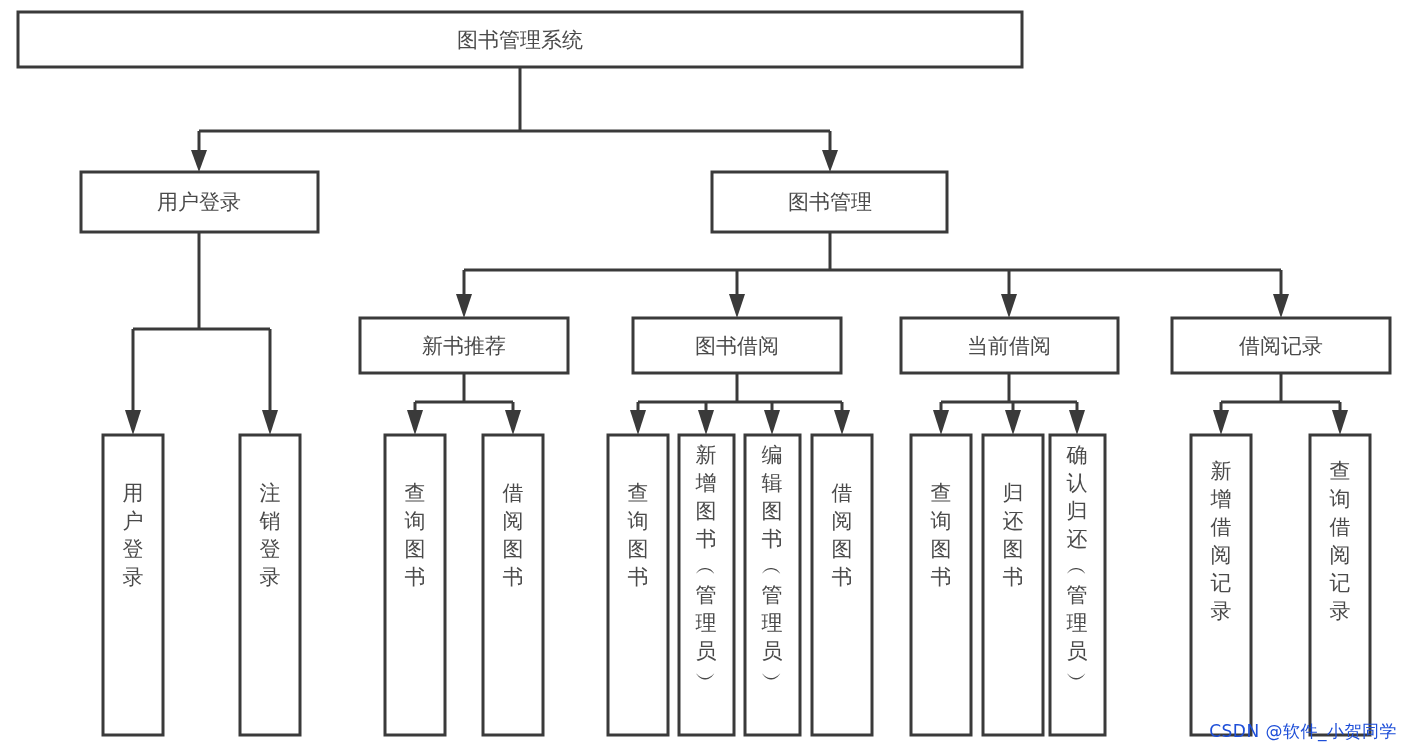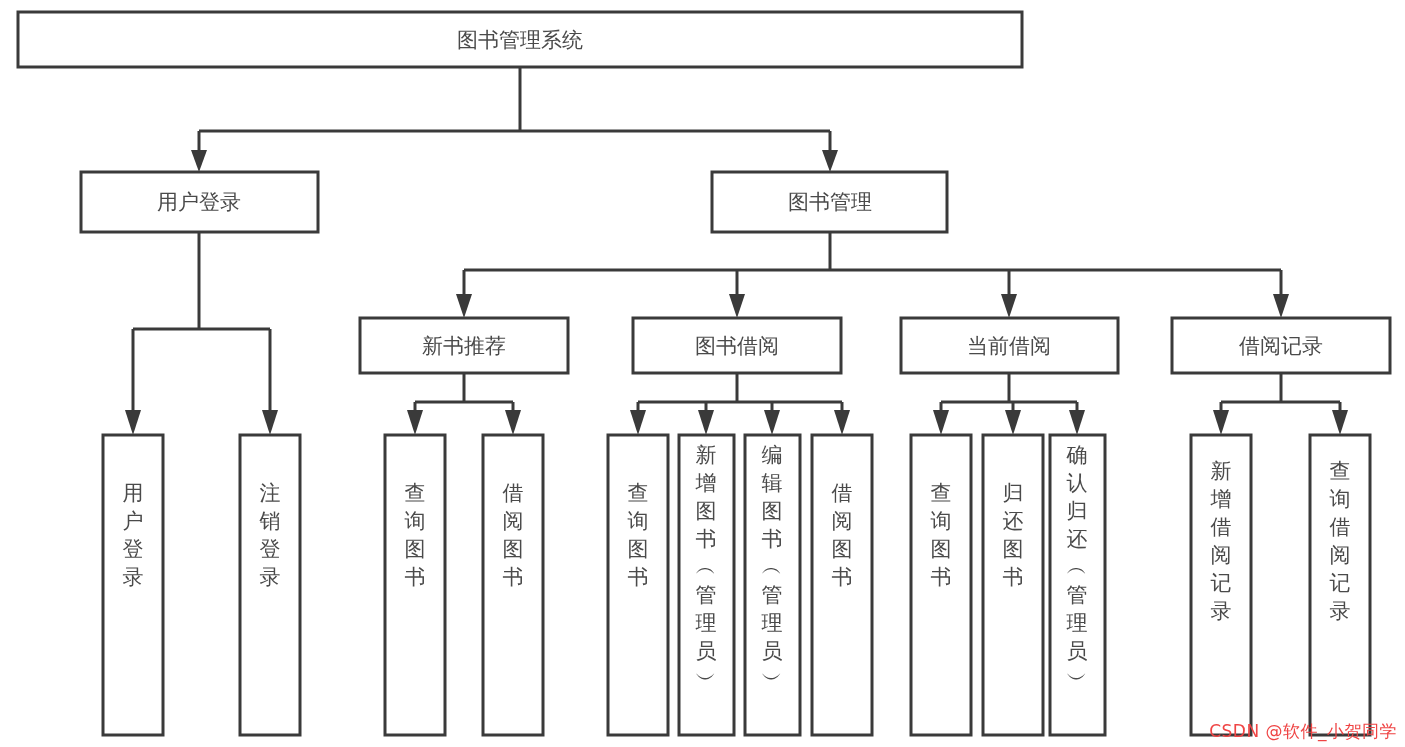--- a/index.html
+++ b/index.html
@@ -4,21 +4,21 @@
 <style>
   html,body{margin:0;padding:0;background:#ffffff;}
   body{font-family:"DejaVu Sans","Liberation Sans",sans-serif;}
   #stage{position:relative;width:1405px;height:747px;background:#ffffff;overflow:hidden;}
   svg.diagram{position:absolute;left:0;top:0;width:1405px;height:747px;}
   .node-rect{fill:#ffffff;stroke:#3a3a3a;stroke-width:3;}
   .connector{stroke:#3a3a3a;stroke-width:3;fill:none;}
   .arrow-head{fill:#3a3a3a;stroke:none;}
   .node-label{fill:#4a4a4a;font-family:"DejaVu Sans","Liberation Sans",sans-serif;font-size:21px;text-anchor:middle;dominant-baseline:middle;}
   .node-label-v{fill:#4a4a4a;font-family:"DejaVu Sans","Liberation Sans",sans-serif;font-size:21px;text-anchor:middle;}
-  .watermark{position:absolute;right:8px;bottom:4px;color:#ef4444;font-size:17px;
+  .watermark{position:absolute;right:8px;bottom:4px;color:#1d4ed8;font-size:17px;
              font-family:"DejaVu Sans","Liberation Sans",sans-serif;white-space:nowrap;letter-spacing:.5px;}
 </style>
 </head>
 <body>
 
 <div id="stage">
 
   <svg class="diagram" viewBox="0 0 1405 747">
 
     <g>

